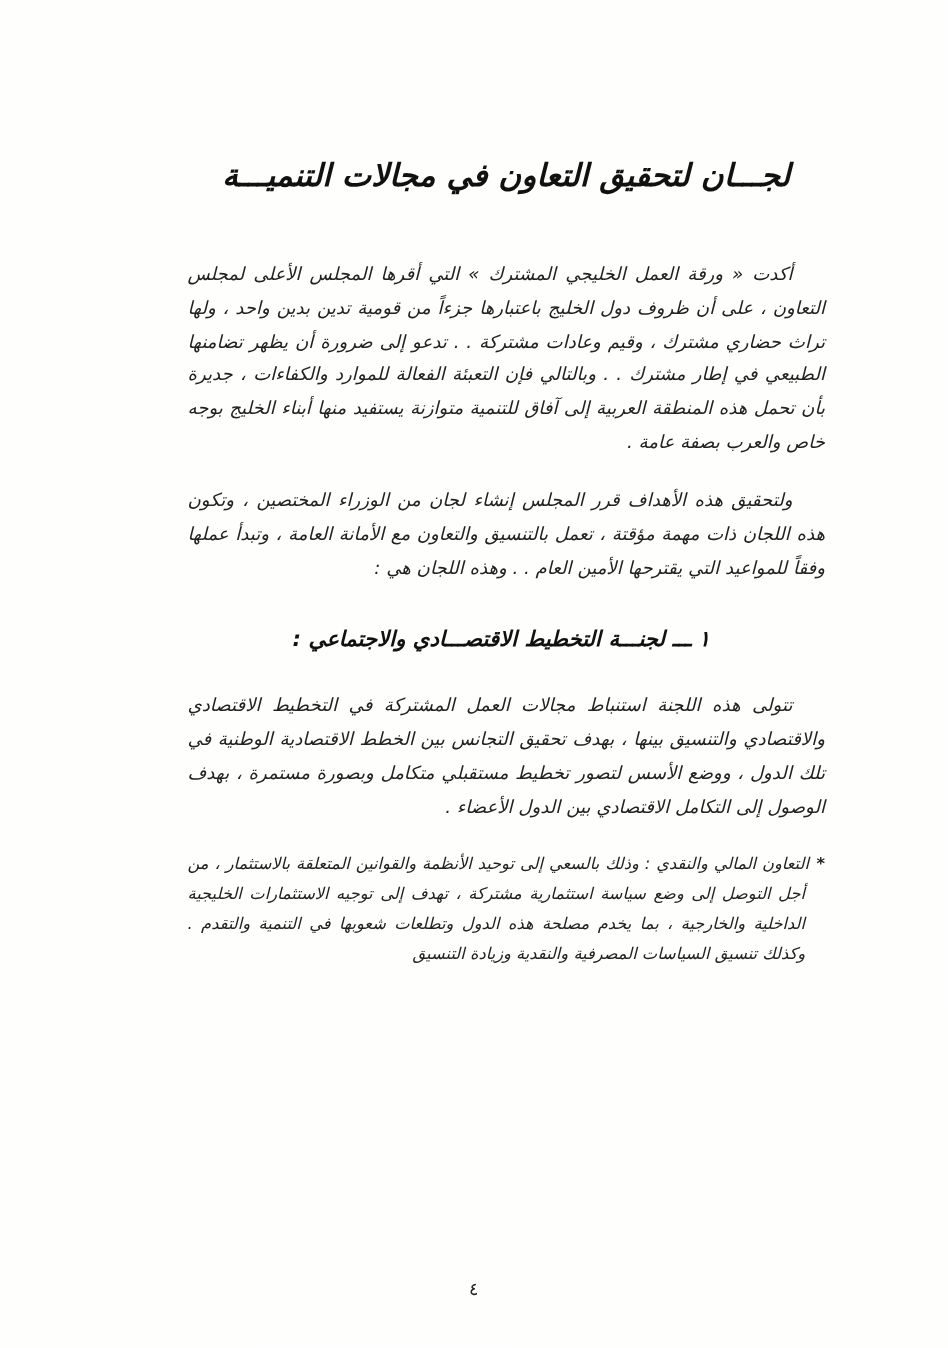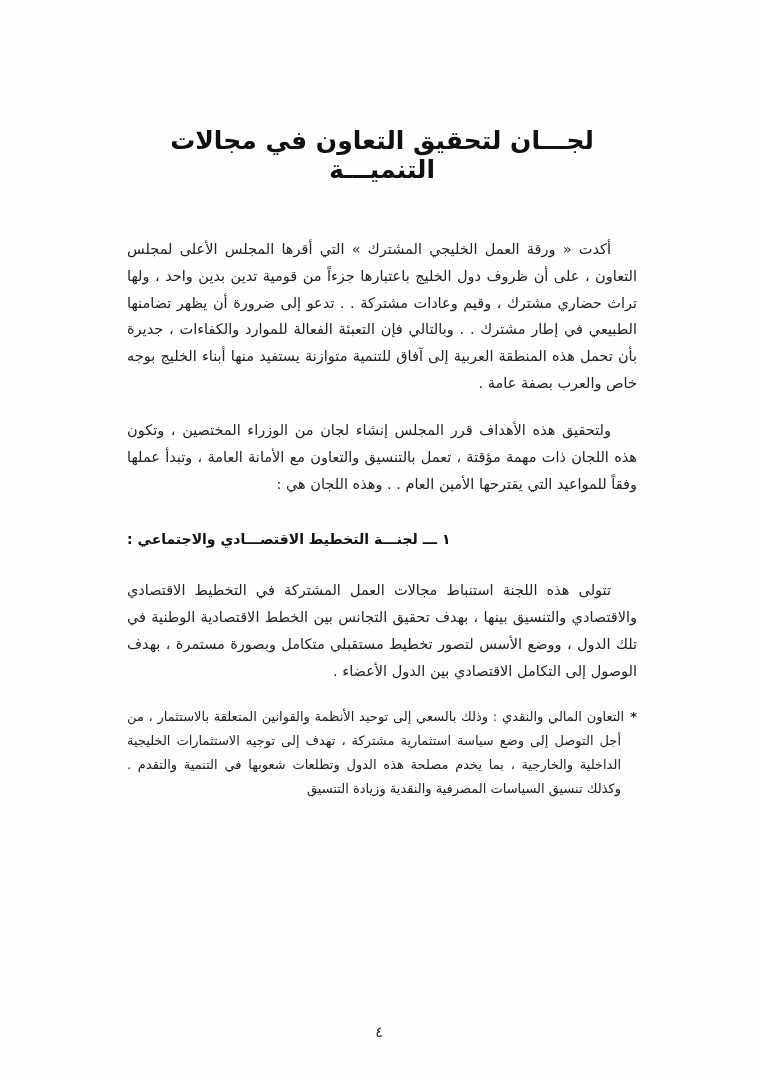--- a/index.html
+++ b/index.html
@@ -18,44 +18,45 @@
     .page {
       position: relative;
       width: 758px;
       height: 1078px;
       direction: rtl;
       background: #fefefd;
     }
     .content {
       position: absolute;
       top: 0;
-      right: 121px;
+      right: 98px;
       width: 510px;
+      font-style: italic;
     }
     .doc-title {
       margin: 126px 0 52px 0;
       text-align: center;
       font-size: 25px;
       font-weight: bold;
       letter-spacing: 0;
       color: #111;
     }
     .para {
       font-size: 14.5px;
       line-height: 1.85;
       text-align: justify;
       text-justify: inter-word;
       text-indent: 26px;
       margin: 16px 0 20px 0;
       color: #222;
     }
     .section-heading {
-      font-size: 14px;
+      font-size: 17px;
       font-weight: bold;
-      text-align: left;
+      text-align: center;
       margin: 34px 8px 30px 0;
       color: #111;
     }
     .bullet-item {
       font-size: 13px;
       line-height: 1.85;
       text-align: justify;
       text-justify: inter-word;
       margin: 19px 0 0 0;
       padding-right: 16px;

